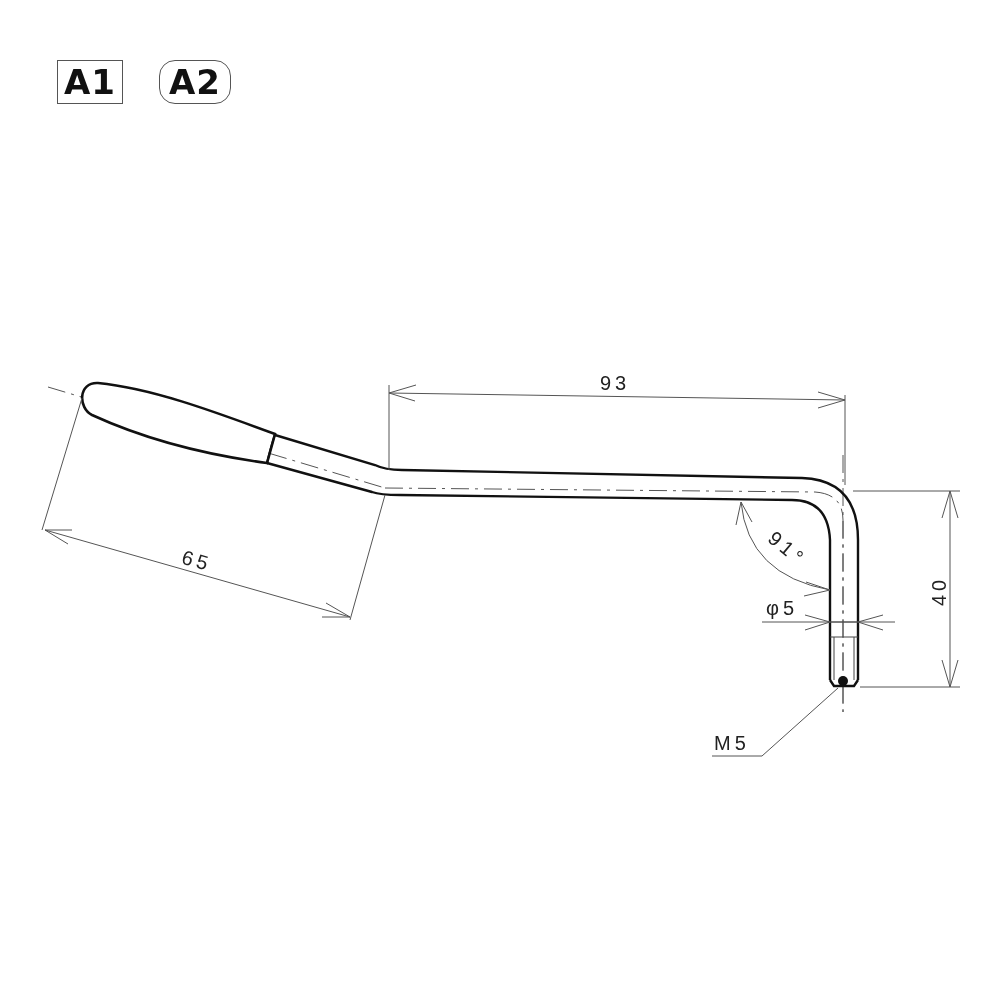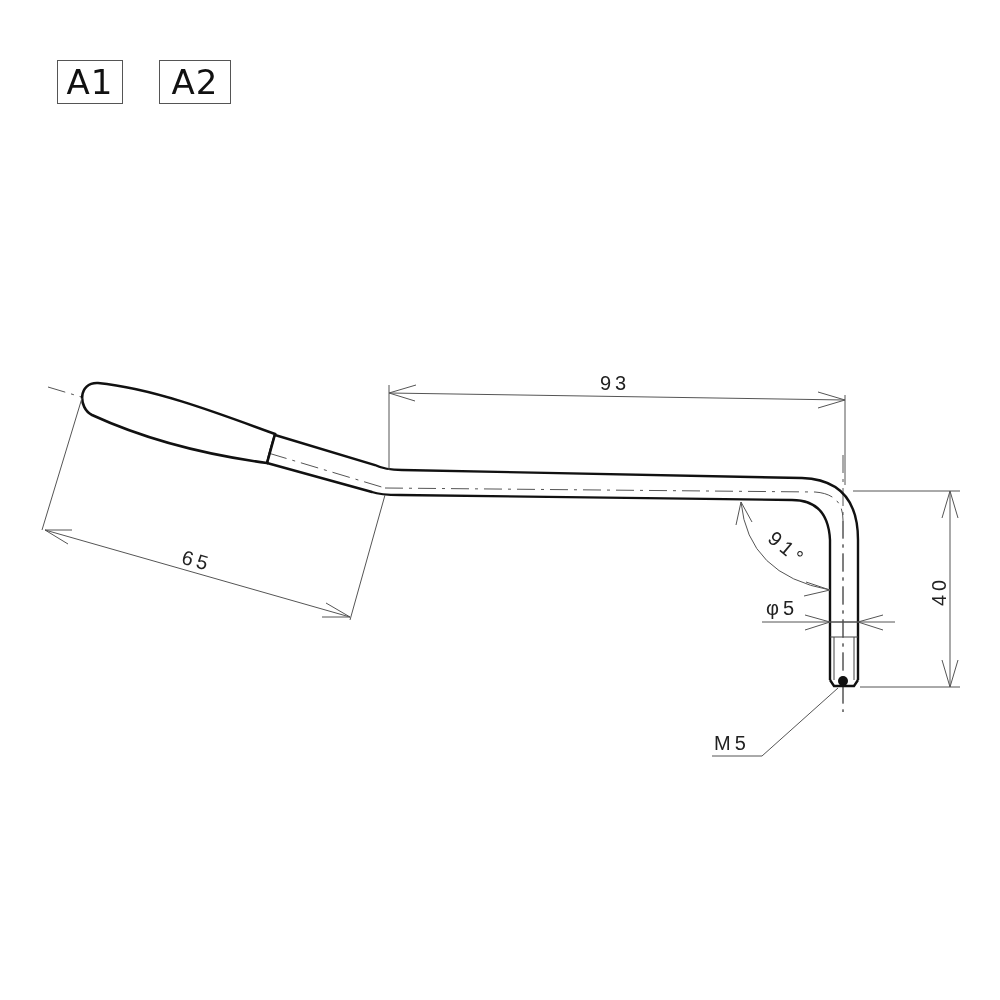--- a/index.html
+++ b/index.html
@@ -1,21 +1,21 @@
 <!DOCTYPE html>
 <html><head>
 <meta charset="utf-8">
 <style>
   html, body { margin:0; padding:0; background:#ffffff; }
   body { width:1000px; height:1000px; position:relative; overflow:hidden; font-family:"Liberation Sans", sans-serif; }
   .badge { position:absolute; top:60px; height:42px; border:1.5px solid #555; background:#fff;
-           display:flex; align-items:center; justify-content:center; font-weight:normal; font-size:34px; color:#111;
+           display:flex; align-items:center; justify-content:center; font-weight:bold; font-size:34px; color:#111;
            font-family:"DejaVu Sans", sans-serif; letter-spacing:1px;text-align:right; }
   #badge-a1 { left:57px; width:64px; }
-  #badge-a2 { left:159px; width:70px; }
+  #badge-a2 { left:159px; width:70px;border-radius:16px; }
   svg { position:absolute; left:0; top:0; }
   .dim-text { font-family:"Liberation Sans", sans-serif; font-size:20px; fill:#222; letter-spacing:4px; }
 </style>
 </head>
 <body>
 
 <div class="badge" id="badge-a1">
   <span>A1</span>
 </div>
 <div class="badge" id="badge-a2">

